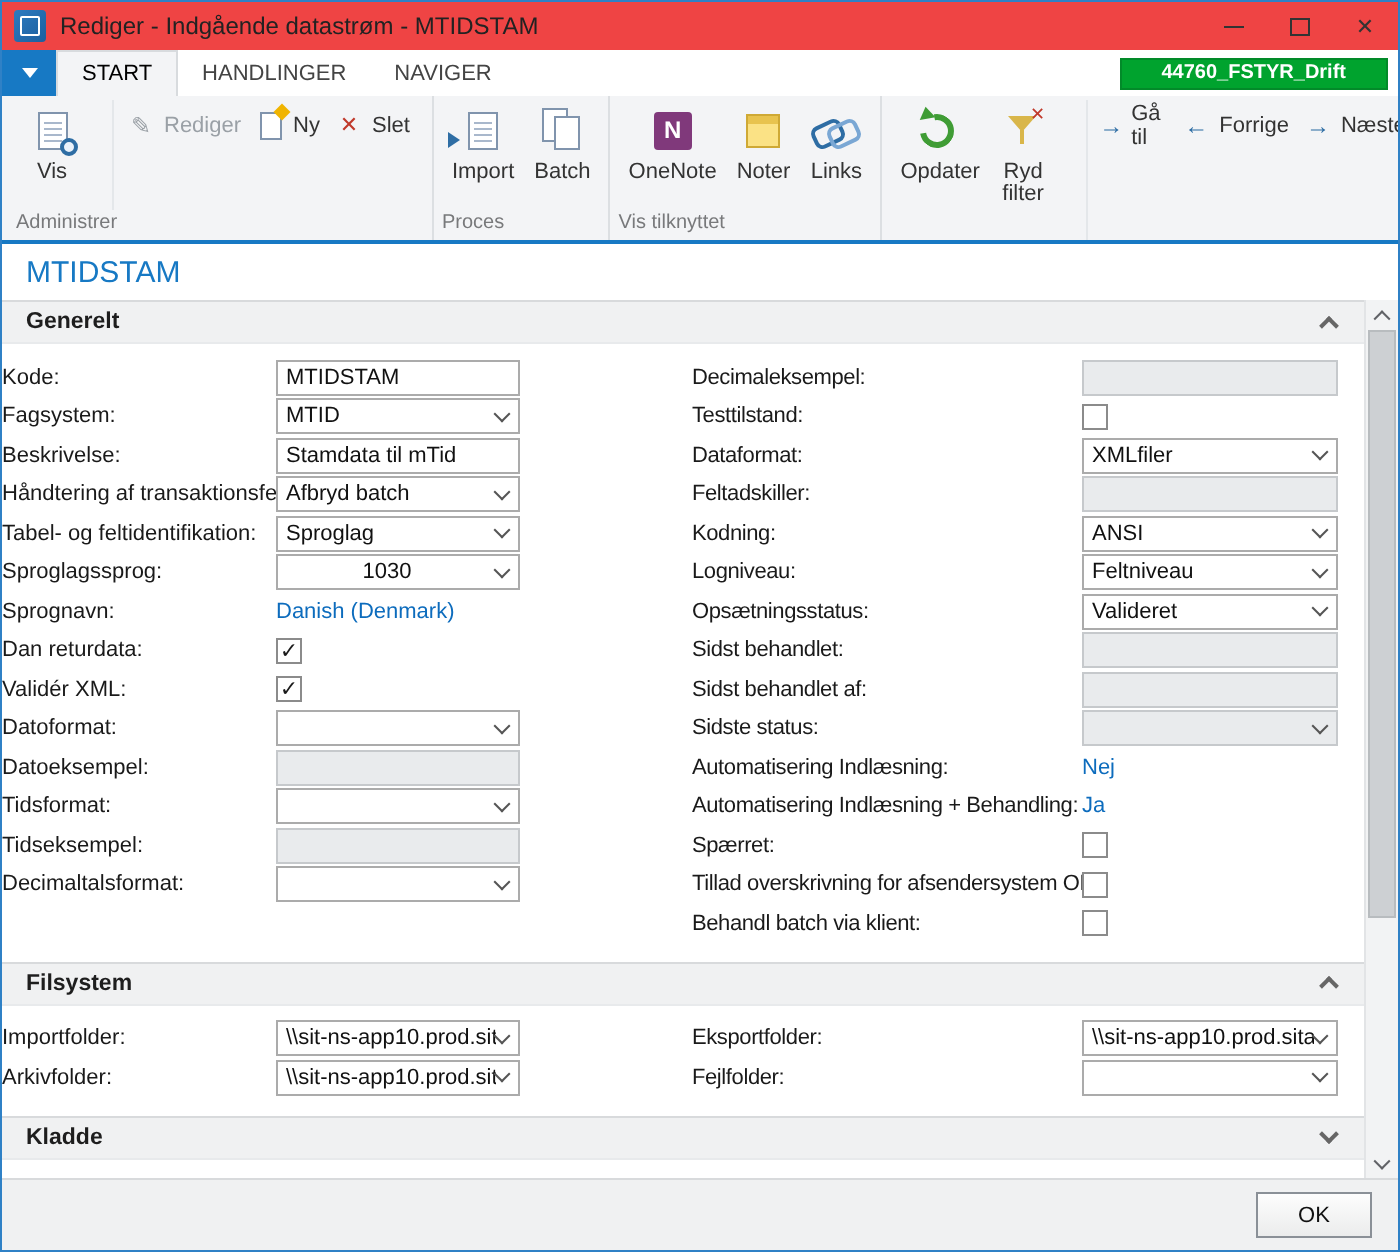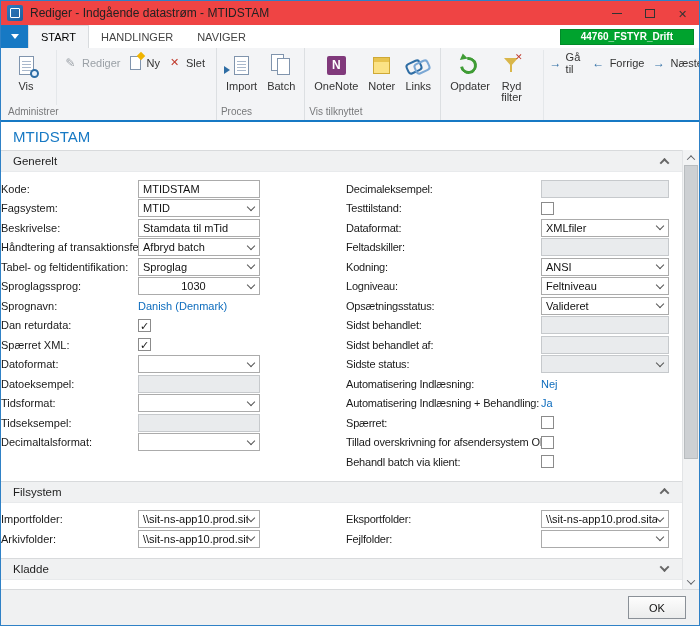--- a/index.html
+++ b/index.html
@@ -71,21 +71,21 @@
   .icon-goto::before,.icon-next::before{content:'→';color:#2e6da4;font-weight:bold;font-size:12px;}
   .icon-prev::before{content:'←';color:#2e6da4;font-weight:bold;font-size:12px;}
 
   
   .pagetitle{height:28px;flex:0 0 auto;display:flex;align-items:center;padding-left:12px;font-size:15px;color:#1779c4;background:#fff;}
 
   
   .content{flex:1;display:flex;min-height:0;background:#fff;}
   .main{flex:1;overflow:hidden;}
   .shead{height:22px;background:#f0f1f2;border-top:1px solid #d8dadc;border-bottom:1px solid #e8eaec;display:flex;align-items:center;padding:0 14px 0 12px;}
-  .shead-title{flex:1;font-size:11.5px;font-weight:normal;color:#1e1e1e;}
+  .shead-title{flex:1;font-size:11.5px;font-weight:bold;color:#1e1e1e;}
   .chev{width:7px;height:7px;border-left:2px solid #666;border-top:2px solid #666;display:inline-block;}
   .chev.up{transform:rotate(45deg) translate(1px,1px);}
   .chev.down{transform:rotate(225deg) translate(1px,1px);}
 
   .fbody{display:flex;padding:7px 0 9px;}
   .fcol{display:flex;flex-direction:column;}
   .col-left{width:327px;flex:0 0 auto;}
   .col-right{flex:1;padding-left:18px;}
   .frow{display:flex;align-items:center;height:19.5px;}
   .flabel{font-size:11px;color:#1a1a1a;white-space:nowrap;overflow:hidden;flex:0 0 auto;}
@@ -309,21 +309,21 @@
               </div>
               <div class="frow">
                 <span class="flabel">Sprognavn:</span>
                 <span class="flink">Danish (Denmark)</span>
               </div>
               <div class="frow">
                 <span class="flabel">Dan returdata:</span>
                 <span class="fcheck">✓</span>
               </div>
               <div class="frow">
-                <span class="flabel">Spærret XML:</span>
+                <span class="flabel">Validér XML:</span>
                 <span class="fcheck">✓</span>
               </div>
               <div class="frow">
                 <span class="flabel">Datoformat:</span>
                 <span class="fbox">
                   <span class="fval"></span>
                   <span class="fdrop-arrow"></span>
                 </span>
               </div>
               <div class="frow">

